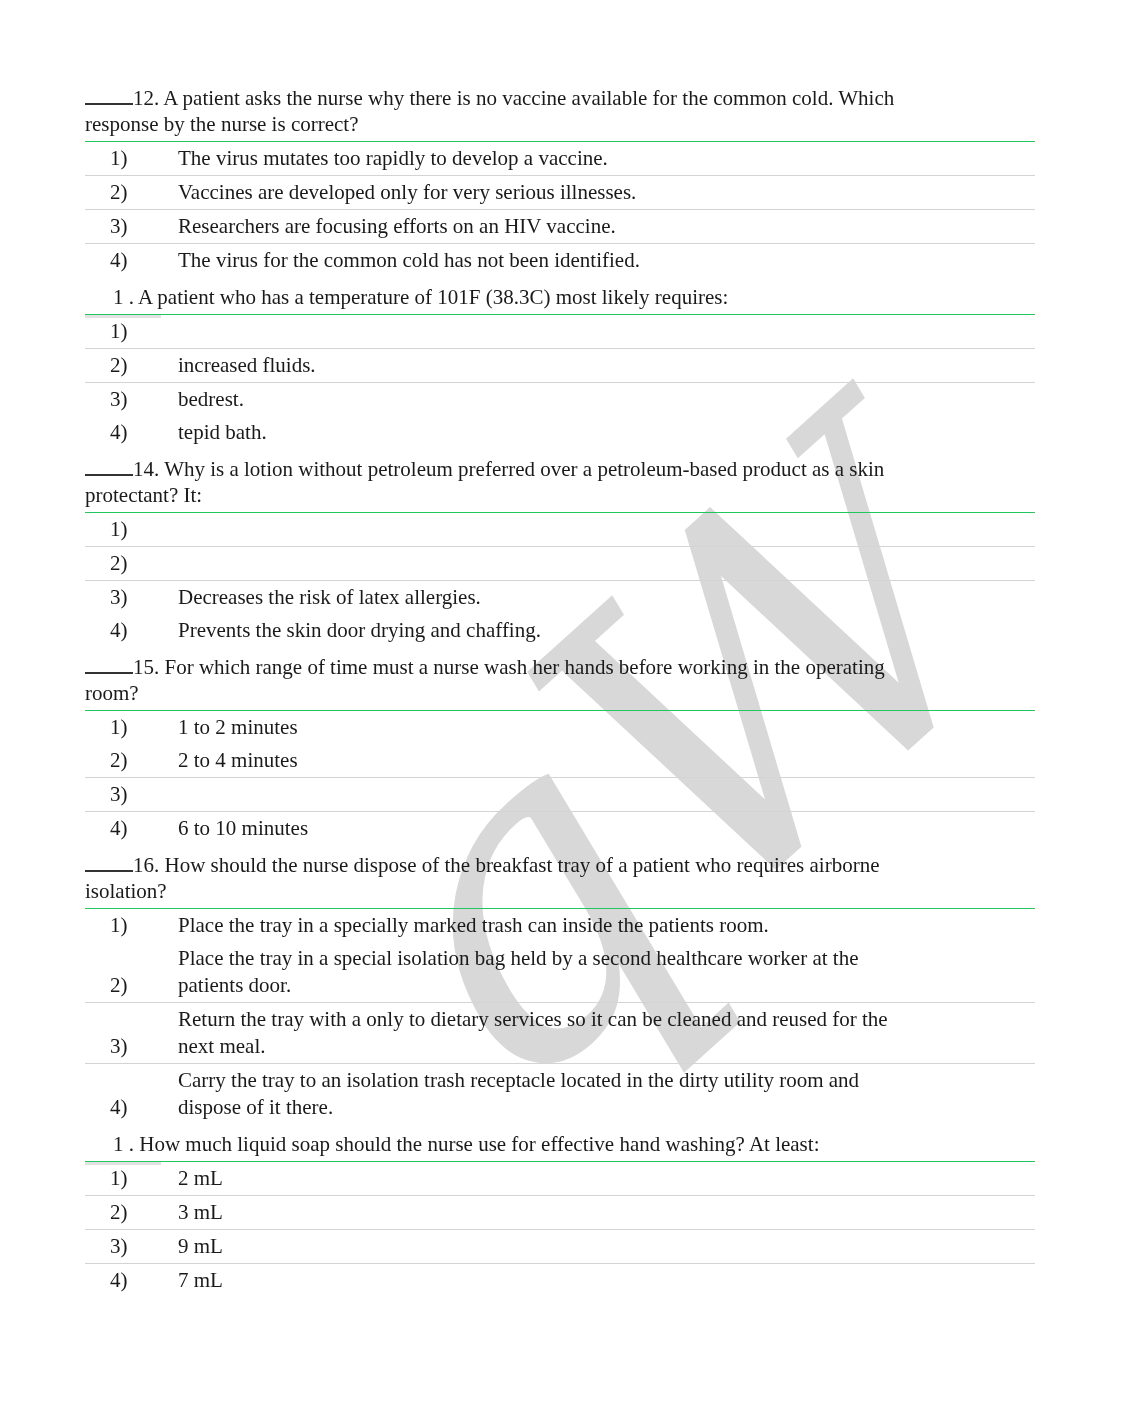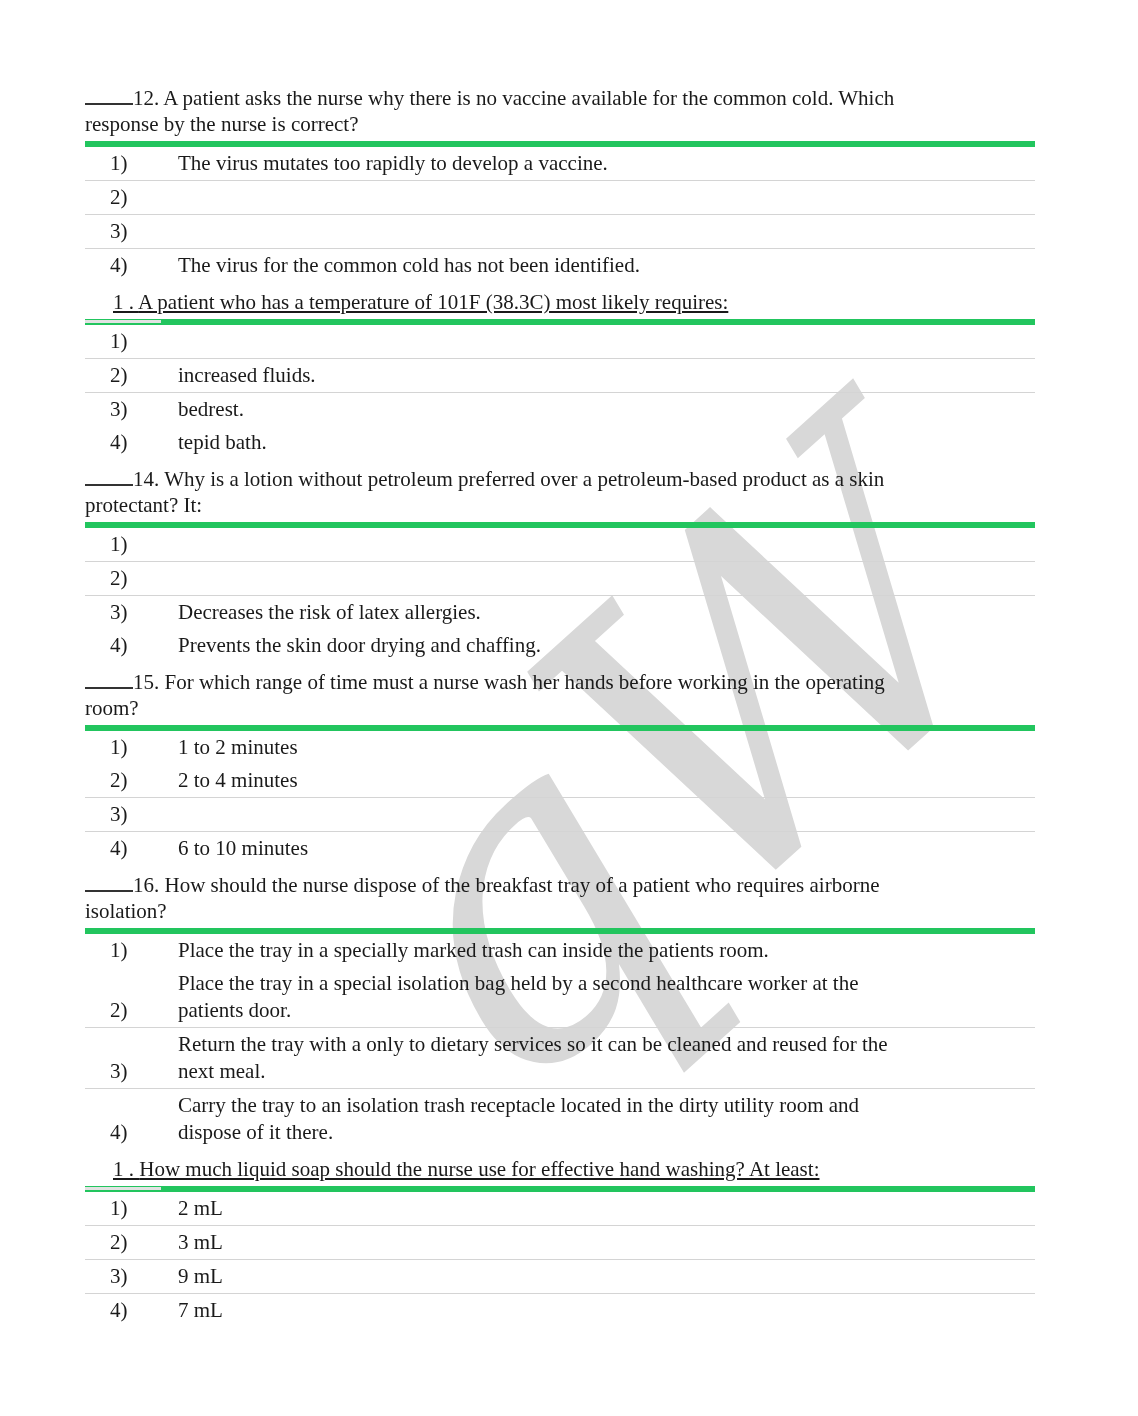--- a/index.html
+++ b/index.html
@@ -33,22 +33,22 @@
     width: 950px;
     z-index: 1;
   }
   .q-row {
     position: relative;
     margin-top: 7px;
     padding-bottom: 4px;
     font-size: 21px;
     line-height: 26px;
   }
-  .q-row.divider { border-bottom: 6px solid #22c55e; }
-  .q-row.indent { padding-left: 28px; text-decoration: underline; }
+  .q-row.divider { border-bottom: 1px solid #22c55e; }
+  .q-row.indent { padding-left: 28px; }
   .q-row.indent::after {
     content: "";
     position: absolute;
     left: 0;
     bottom: -4px;
     width: 76px;
     height: 3px;
     background: #e2e2e2;
   }
   .blank {
@@ -83,24 +83,26 @@
 response by the nurse is correct?</span>
     </div>
     <div class="opts">
   <div class="opt-row divider">
     <span class="opt-num">1)</span>
     <span class="opt-text">The virus mutates too rapidly to develop a vaccine.</span>
   </div>
 
   <div class="opt-row divider">
     <span class="opt-num">2)</span>
-  </div>
-
-  <div class="opt-row divider">
-    <span class="opt-num">3)</span>
+    <span class="opt-text">Vaccines are developed only for very serious illnesses.</span>
+  </div>
+
+  <div class="opt-row divider">
+    <span class="opt-num">3)</span>
+    <span class="opt-text">Researchers are focusing efforts on an HIV vaccine.</span>
   </div>
 
   <div class="opt-row">
     <span class="opt-num">4)</span>
     <span class="opt-text">The virus for the common cold has not been identified.</span>
   </div>
 </div>
   </section>
 
   <section class="question-block">

